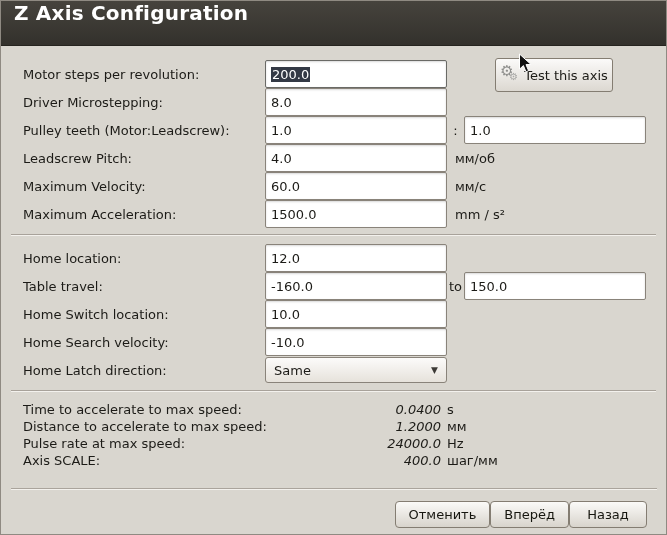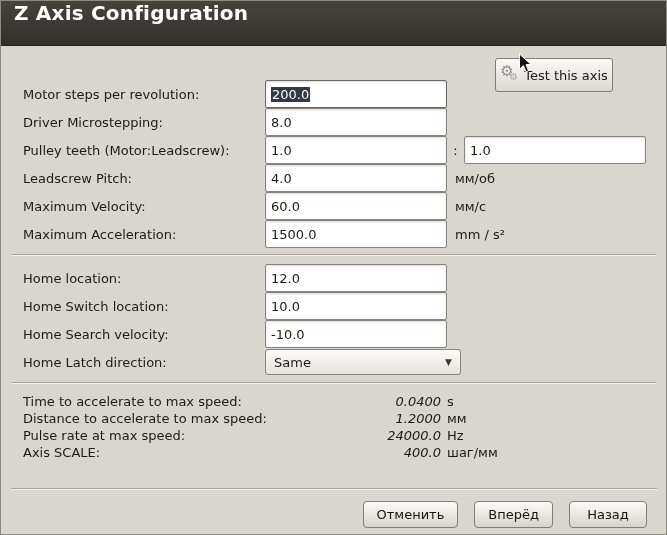--- a/index.html
+++ b/index.html
@@ -23,21 +23,21 @@
     display: flex; align-items: flex-start;
     padding: 0 13px;
   }
   .title {
     color: #ffffff;
     font-size: 20px;
     font-weight: bold;
     letter-spacing: 0.2px;
   }
 
-  .content { padding: 15px 21px 0 22px; margin-top: 20px; }
+  .content { padding: 15px 21px 0 22px; }
 
   .row { display: flex; align-items: center; height: 26px; margin-bottom: 2px; }
   .label { flex: 0 0 242px; padding-right: 10px; }
 
   .input, input.input {
     width: 182px; height: 28px;
     background: #ffffff;
     border: 1px solid #89837a;
     border-radius: 2px;
     padding: 7px 5px;
@@ -57,21 +57,21 @@
   .unit { margin-left: 8px; white-space: nowrap; }
 
   .hsep {
     height: 2px;
     border-top: 1px solid #a8a29a;
     border-bottom: 1px solid #f3f1ed;
     margin: 7px -11px 9px -12px;
   }
 
   .combo {
-    width: 196px; height: 26px;
+    width: 182px; height: 26px;
     border: 1px solid #89837a;
     border-radius: 3px;
     background: linear-gradient(#fcfbfa, #e6e2db);
     display: flex; align-items: center;
     padding: 0 8px;
     cursor: default;
   }
   .combo-label { flex: 1; }
   .combo-arrow { font-size: 9px; color: #3c3a36; margin-left: 6px; }
 
@@ -103,21 +103,20 @@
     left: 10px; right: 9px; bottom: 44px;
     height: 2px;
     border-top: 1px solid #aaa49c;
     border-bottom: 1px solid #f3f1ed;
   }
 
   .actions {
     position: absolute;
     left: 16px; right: 0; bottom: 6px;
     display: flex; justify-content: flex-end;
-    gap: 16px;
     padding-right: 19px;
   }
   .btn {
     min-width: 78px; height: 27px;
     padding: 0 13px;
     background: linear-gradient(#fbfaf8, #d8d4cc);
     border: 1px solid #847d72;
     border-radius: 4px;
     font-family: "DejaVu Sans", "Liberation Sans", sans-serif;
     font-size: 13px;
@@ -175,20 +174,26 @@
       <span class="unit">mm / s²</span>
     </div>
 
     <div class="hsep"></div>
 
     <div class="row">
       <span class="label">Home location:</span>
       <input class="input" value="12.0" style="">
     </div>
 
+    <div class="row">
+      <span class="label">Table travel:</span>
+      <input class="input" value="-160.0" style="">
+      <span class="sep-cell">to</span>
+      <input class="input input2" value="150.0" style="">
+    </div>
 
     <div class="row">
       <span class="label">Home Switch location:</span>
       <input class="input" value="10.0" style="">
     </div>
 
     <div class="row">
       <span class="label">Home Search velocity:</span>
       <input class="input" value="-10.0" style="">
     </div>

